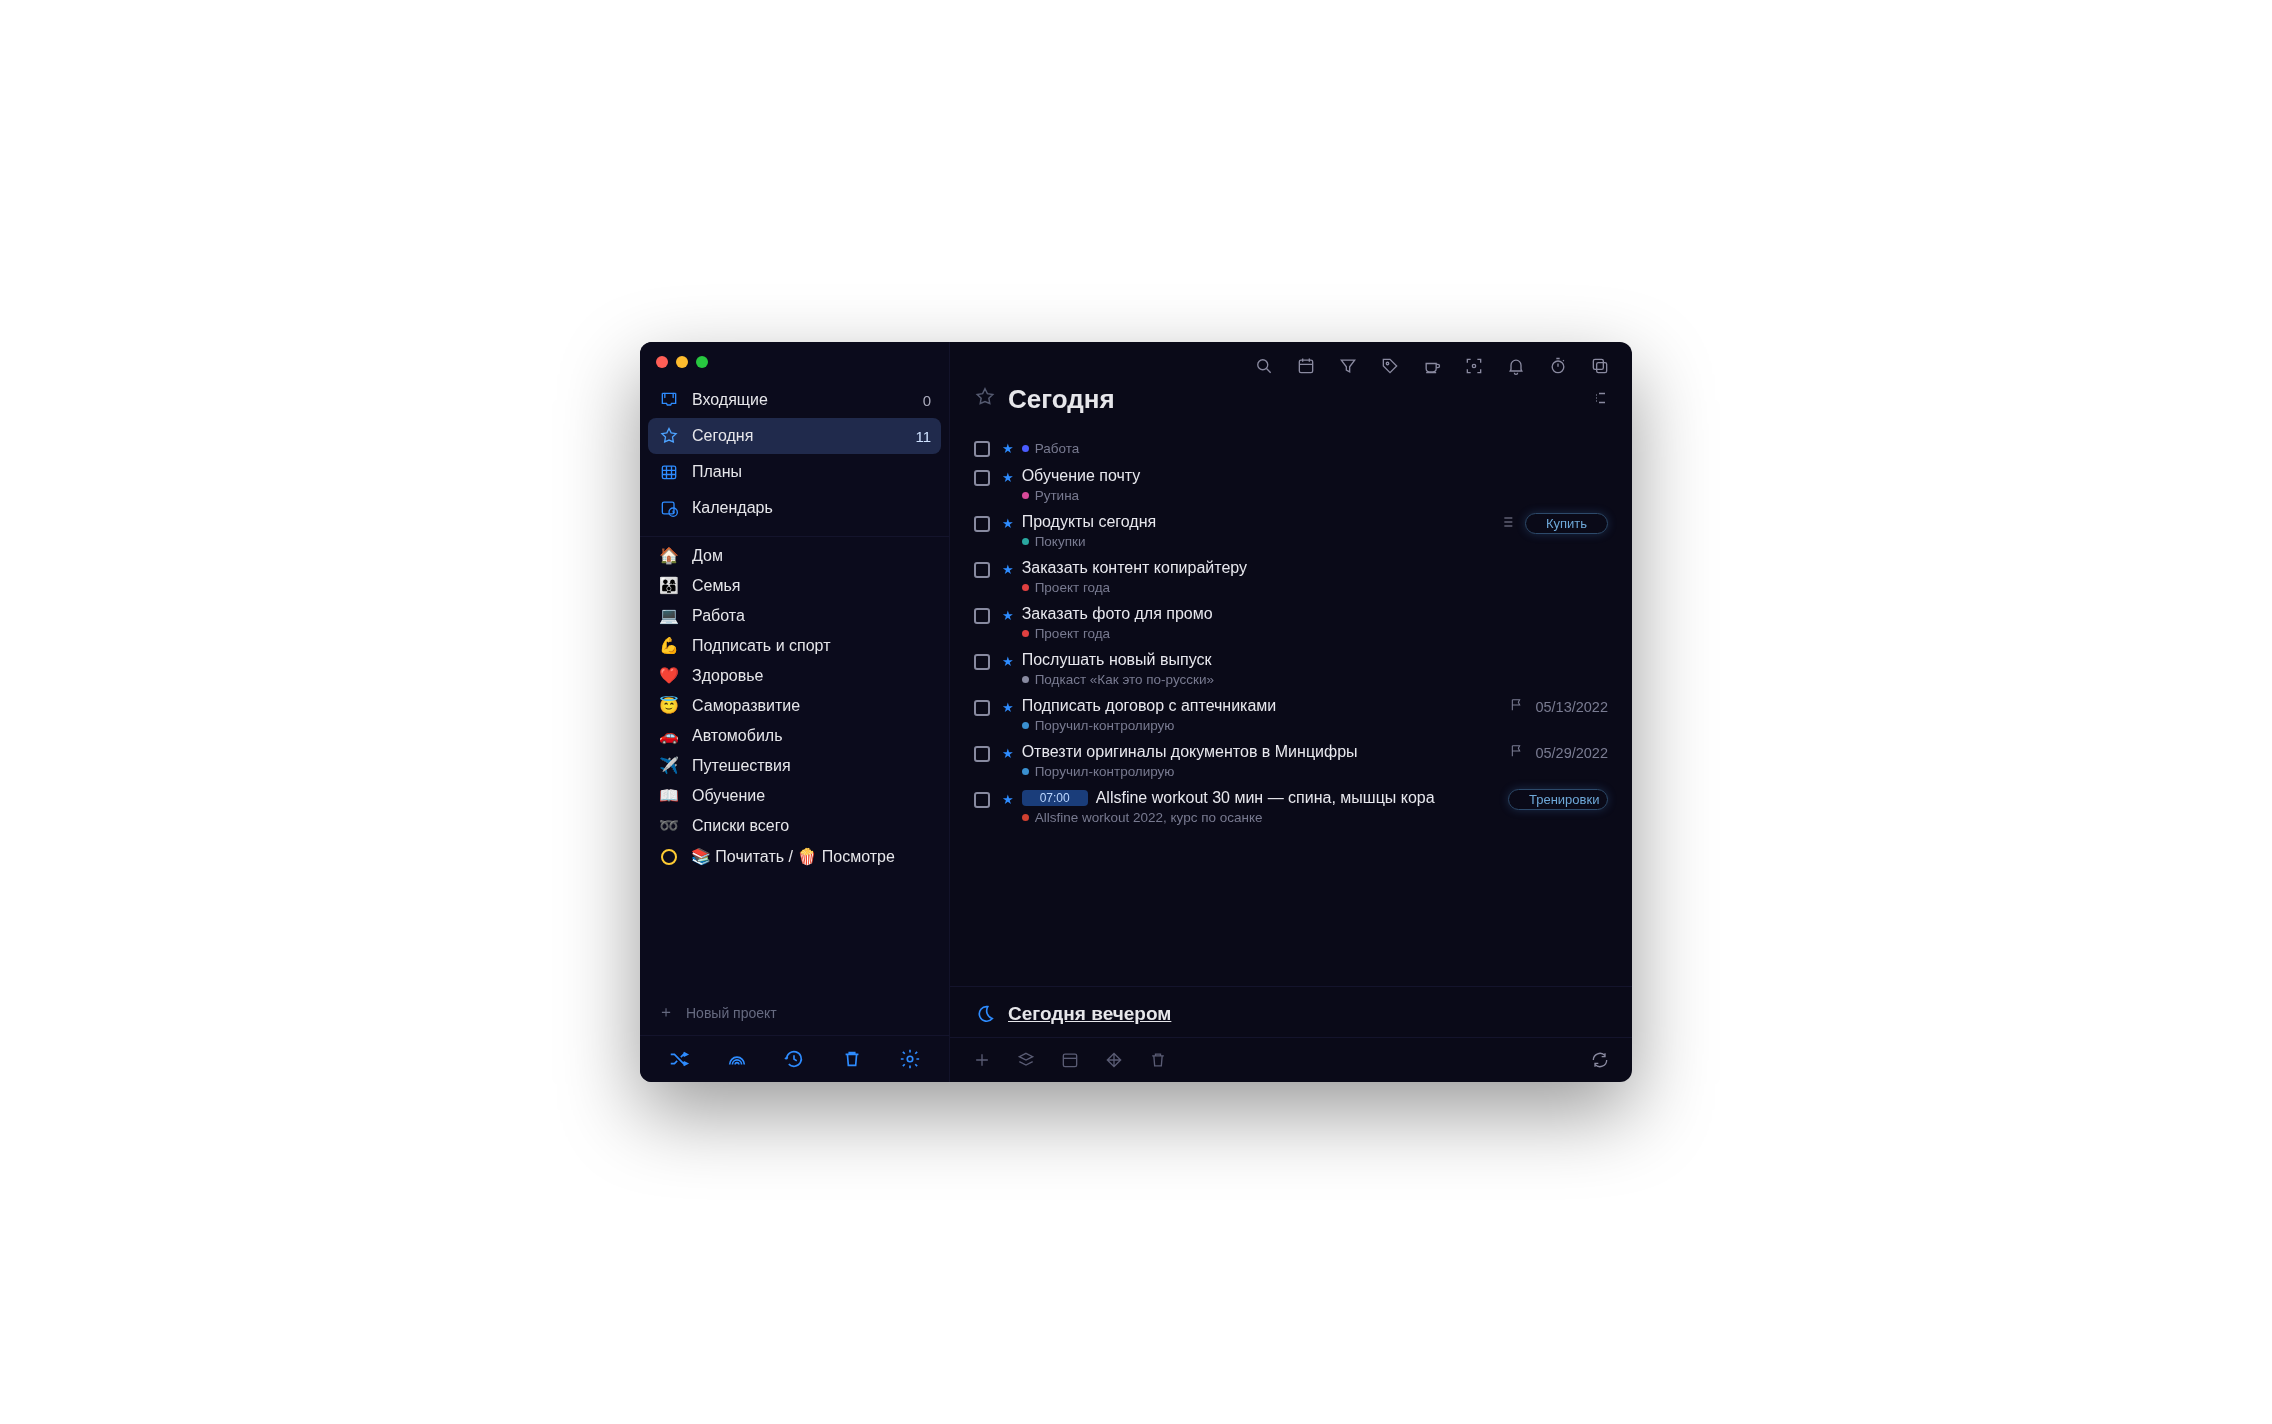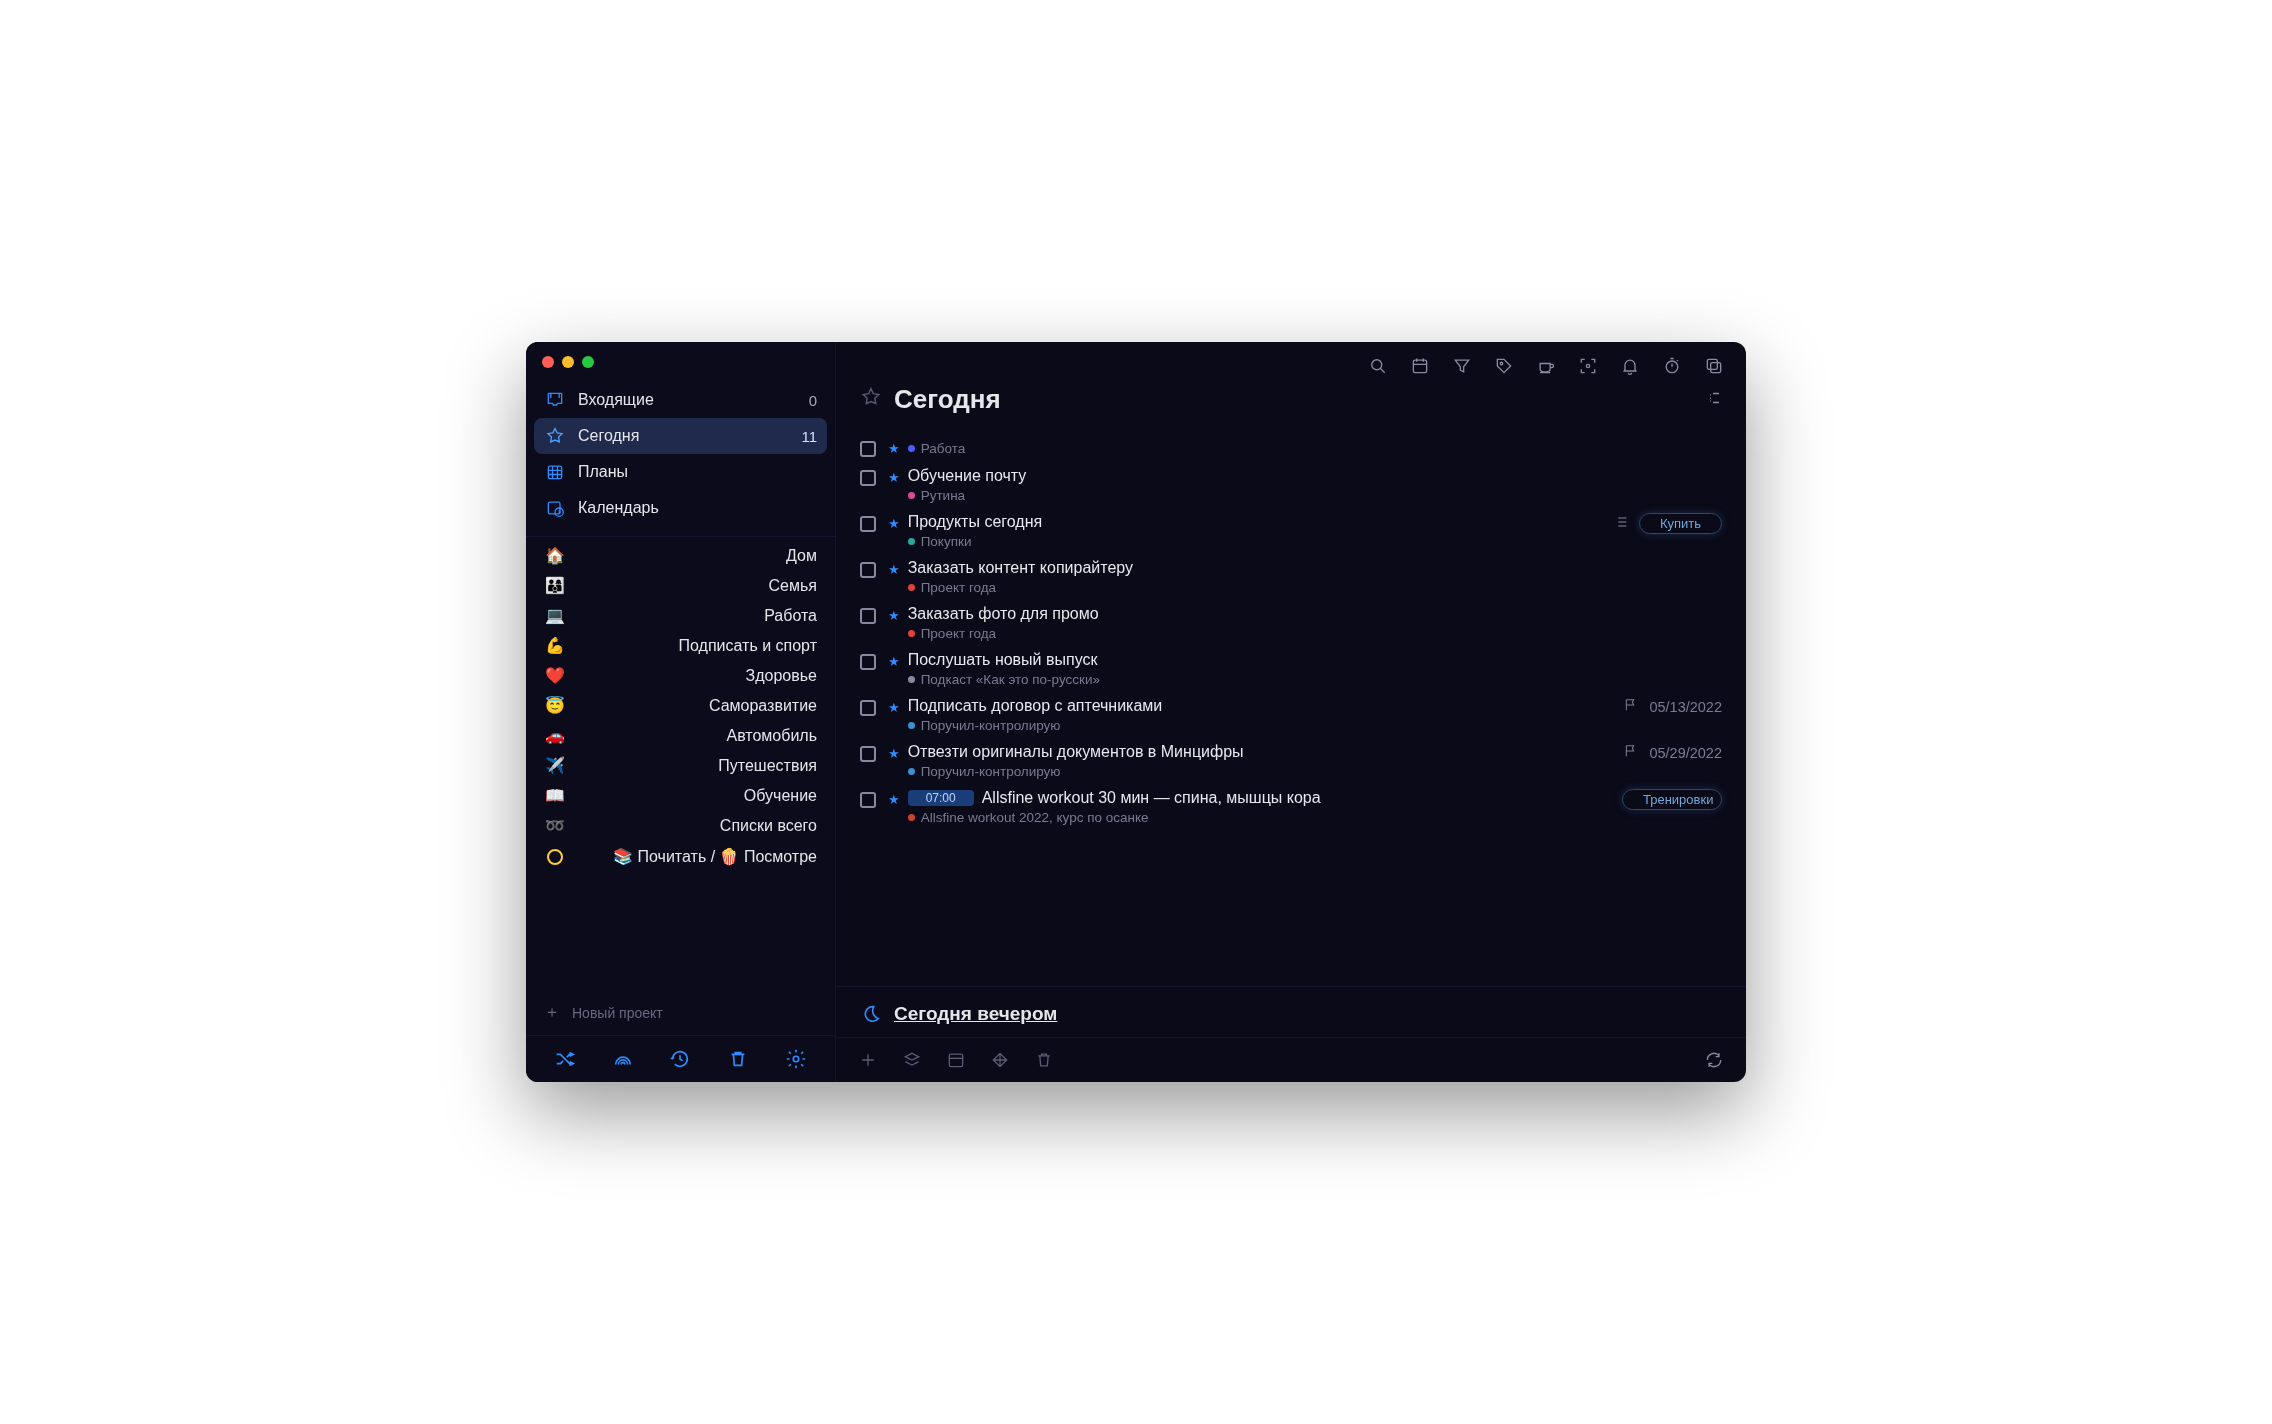--- a/index.html
+++ b/index.html
@@ -5,21 +5,21 @@
   * { box-sizing: border-box; margin: 0; padding: 0; }
   body {
     font-family: -apple-system, BlinkMacSystemFont, "Segoe UI", Helvetica, Arial, sans-serif;
     background: #fff;
     display: flex;
     align-items: center;
     justify-content: center;
     min-height: 100vh;
   }
   .window {
-    width: 1220px;
+    width: 992px;
     height: 740px;
     background: #0a0a18;
     border-radius: 12px;
     box-shadow: 0 30px 80px rgba(0,0,0,0.4);
     display: flex;
     overflow: hidden;
     color: #e6e6ea;
   }
   
   .sidebar {
@@ -73,21 +73,21 @@
     border-radius:8px;
     font-size:16px;
     cursor:pointer;
   }
   .proj-emoji { width:22px; text-align:center; margin-right:12px; font-size:16px; line-height:1; }
   .proj-circle {
     width:16px; height:16px; border-radius:50%;
     border:2.5px solid #ffcc33;
     margin-right:14px; margin-left:3px;
   }
-  .proj-label { flex:1; white-space:nowrap; overflow:hidden; text-overflow:ellipsis;text-align:right; }
+  .proj-label { flex:1; white-space:nowrap; overflow:hidden; text-overflow:ellipsis; }
 
   .new-project {
     display:flex; align-items:center;
     padding:12px 18px;
     color:#666a80;
     font-size:14px;
     cursor:pointer;
   }
   .new-project .plus { margin-right:12px; font-size:16px; }
 

